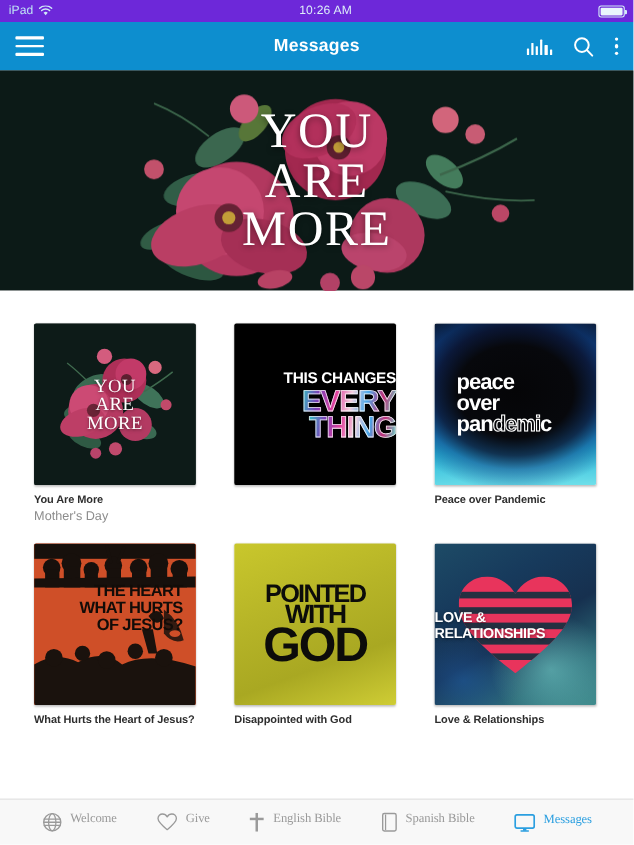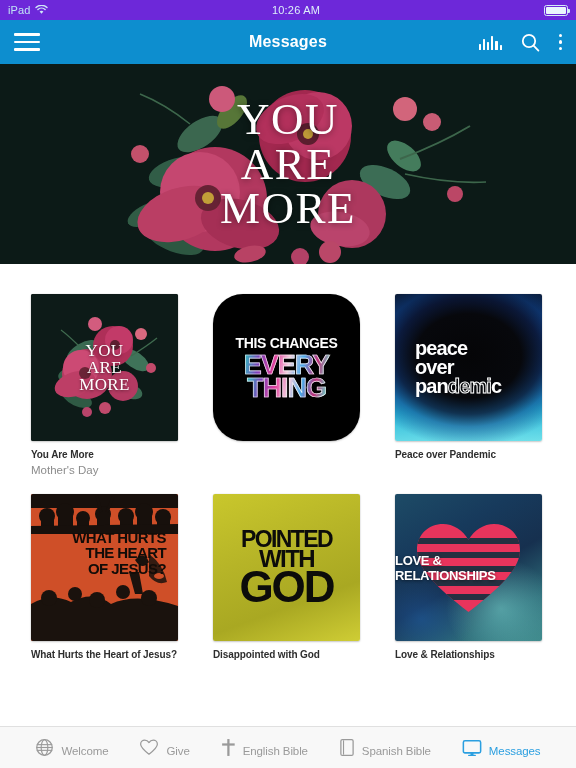--- a/index.html
+++ b/index.html
@@ -86,21 +86,21 @@
   
   .t-yam { background:#0d1b18; }
   .t-yam .tt {
     position:absolute; inset:0; display:flex; flex-direction:column;
     align-items:center; justify-content:center; color:#fff;
     font-family:"Liberation Serif", serif; font-size:17px; line-height:1.0;
     letter-spacing:.4px; text-shadow:0 1px 3px rgba(0,0,0,.5);
   }
 
   
-  .t-tce { background:#000; display:flex; flex-direction:column; align-items:center; justify-content:center;border-radius:30px; }
+  .t-tce { background:#000; display:flex; flex-direction:column; align-items:flex-end; justify-content:center; }
   .tce-1 { color:#fff; font-size:14px; font-weight:bold; letter-spacing:-.3px;
            font-family:"Liberation Sans", sans-serif; }
   .tce-2, .tce-3 {
     font-size:27px; font-weight:bold; letter-spacing:-1px; line-height:.92;
     font-family:"Liberation Sans", sans-serif;
     background: linear-gradient(100deg,#2ec5c0 0%,#7b3fb8 18%,#e0409c 36%,#f2d0e0 52%,#4aa8e8 68%,#c0307a 84%,#5fd6c8 100%);
     -webkit-background-clip: text; background-clip: text; color: transparent;
     -webkit-text-stroke: .7px rgba(255,255,255,.85);
     margin-top: 2px;
   }
@@ -146,21 +146,21 @@
   .lr-txt { position:absolute; inset:0; display:flex; align-items:center; justify-content:center;
             color:#fff; font-weight:bold; font-size:13px; letter-spacing:-.3px;
             font-family:"Liberation Sans", sans-serif; text-shadow:0 1px 3px rgba(0,0,0,.5); }
 
   
   .tabbar {
     flex:0 0 42px; height:42px; background:#f8f8f8;
     border-top:1px solid #e0e0e0; display:flex; align-items:center;
     justify-content:space-around; padding:0 20px;
   }
-  .tab { display:flex; align-items:flex-end; gap:7px; cursor:pointer; color:#9a9a9a; }
+  .tab { display:flex; align-items:flex-start; gap:7px; cursor:pointer; color:#9a9a9a;font-family:Liberation Serif, serif; }
   .tab .lbl { font-size:11.5px; letter-spacing:-.1px; }
   .tab.active { color:#2b9fe0; }
 </style>
 </head>
 <body>
 
 <div class="app">
 
   <div class="statusbar">
     <div class="sb-left">
@@ -357,22 +357,22 @@
               <circle cx="118" cy="104" r="8"></circle>
               <path d="M98 78 L104 100 L112 100 L108 78 Z"></path>
               <path d="M104 66 q9 -10 14 2 q-7 9 -14 -2 Z"></path>
             </g>
             <g fill="#1a120d" opacity=".85">
               <path d="M118 60 q14 10 18 28 q-10 4 -18 -6 Z"></path>
               <ellipse cx="128" cy="82" rx="5" ry="3" fill="#cf4f28"></ellipse>
             </g>
           </svg>
           <div class="whj-txt">
+            <div>THE HEART</div>
             <div>WHAT HURTS</div>
-            <div>THE HEART</div>
             <div>OF JESUS?</div>
           </div>
         </div>
         <div class="card-title">What Hurts the Heart of Jesus?</div>
       </div>
 
       <div class="card">
         <div class="thumb t-dwg">
           <div class="dwg-txt">
             <span class="d2">POINTED</span>

